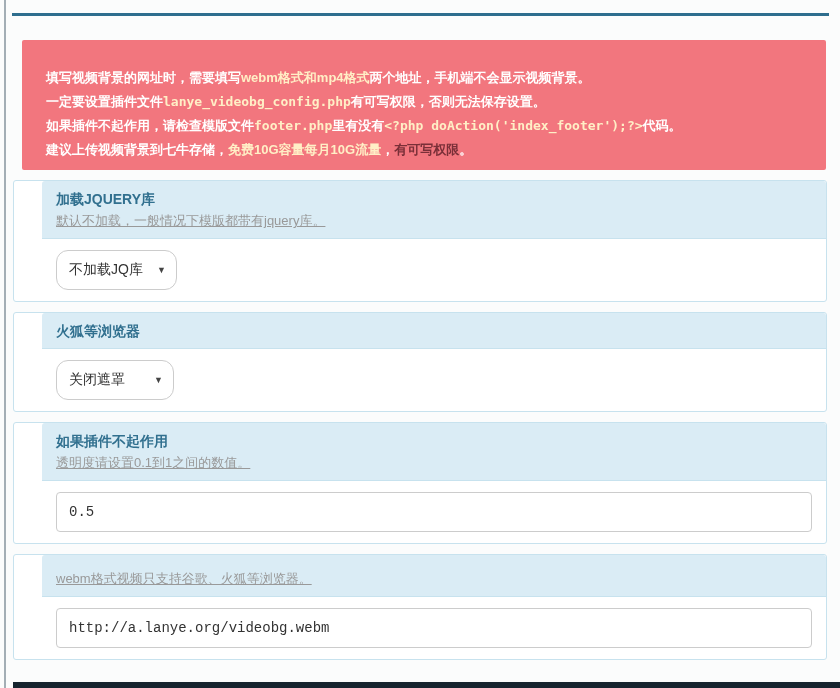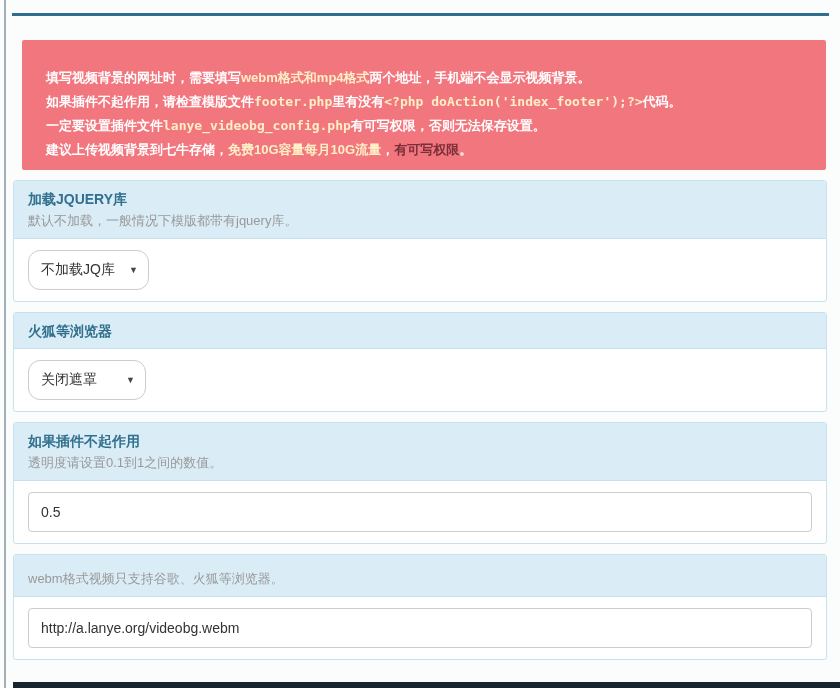--- a/index.html
+++ b/index.html
@@ -18,63 +18,63 @@
     padding:26px 24px 8px 24px;
   }
   .alert-line{color:#ffffff;font-size:13px;font-weight:bold;line-height:24px;white-space:nowrap;}
   .seg{color:#ffffff;}
   .seg-hl{color:#ffefc6;}
   .seg-code{color:#ffefc6;font-family:"DejaVu Sans Mono","Liberation Mono",monospace;font-weight:bold;font-size:13px;}
   .seg-link{color:#7a2f38;cursor:pointer;}
 
   
   .panel{
-    margin-top:10px;border:1px solid #c7e2ee;border-radius:3px;background:#ffffff;
+    margin-top:10px;border:1px solid #c7e2ee;border-radius:3px;background:#ffffff;padding-left:28px;
   }
   .panel-heading{
     background:#daecf5;border-bottom:1px solid #c7e2ee;
     border-radius:3px 3px 0 0;padding:10px 14px 9px 14px;
   }
   .panel-title{color:#31708f;font-size:14px;font-weight:bold;line-height:16px;}
-  .panel-desc{color:#999999;font-size:13px;line-height:16px;margin-top:6px;}
+  .panel-desc{color:#999999;font-size:13px;line-height:16px;margin-top:6px;text-decoration:underline;}
   .panel-body{padding:11px 14px;}
 
   
   .select-box{
     display:inline-flex;align-items:center;justify-content:space-between;
     height:40px;min-width:118px;box-sizing:border-box;
     border:1px solid #cccccc;border-radius:12px;background:#ffffff;
     padding:0 10px 0 12px;font-size:14px;color:#333333;cursor:pointer;
   }
   .select-arrow{font-size:9px;color:#444444;margin-left:14px;}
   .text-input{
     display:block;width:100%;height:40px;box-sizing:border-box;
     border:1px solid #cccccc;border-radius:4px;background:#ffffff;
     padding:0 12px;font-size:14px;color:#333333;outline:none;
-    font-family:Liberation Sans, sans-serif;
+    font-family:Liberation Mono, monospace;
   }
   .bottom-bar{position:absolute;left:13px;right:0;bottom:0;height:6px;background:#16242e;}
 </style>
 </head>
 <body>
 
 <div class="left-line"></div>
 <div class="top-line"></div>
 
 <div class="content">
 
   <div class="alert">
     <div class="alert-line">
       <span class="seg">填写视频背景的网址时，需要填写</span><span class="seg-hl">webm格式和mp4格式</span><span class="seg">两个地址，手机端不会显示视频背景。</span>
     </div>
     <div class="alert-line">
-      <span class="seg">如果插件不起作用，请检查模版文件</span><span class="seg-code">footer.php</span><span class="seg">里有没有</span><span class="seg-code">&lt;?php doAction('index_footer');?&gt;</span><span class="seg">代码。</span>
+      <span class="seg">一定要设置插件文件</span><span class="seg-code">lanye_videobg_config.php</span><span class="seg">有可写权限，否则无法保存设置。</span>
     </div>
     <div class="alert-line">
-      <span class="seg">一定要设置插件文件</span><span class="seg-code">lanye_videobg_config.php</span><span class="seg">有可写权限，否则无法保存设置。</span>
+      <span class="seg">如果插件不起作用，请检查模版文件</span><span class="seg-code">footer.php</span><span class="seg">里有没有</span><span class="seg-code">&lt;?php doAction('index_footer');?&gt;</span><span class="seg">代码。</span>
     </div>
     <div class="alert-line">
       <span class="seg">建议上传视频背景到七牛存储，</span><span class="seg-hl">免费10G容量每月10G流量</span><span class="seg">，</span><span class="seg-link">有可写权限</span><span class="seg">。</span>
     </div>
   </div>
 
   <div class="panel">
     <div class="panel-heading">
       <div class="panel-title">加载JQUERY库</div>
       <div class="panel-desc">默认不加载，一般情况下模版都带有jquery库。</div>

